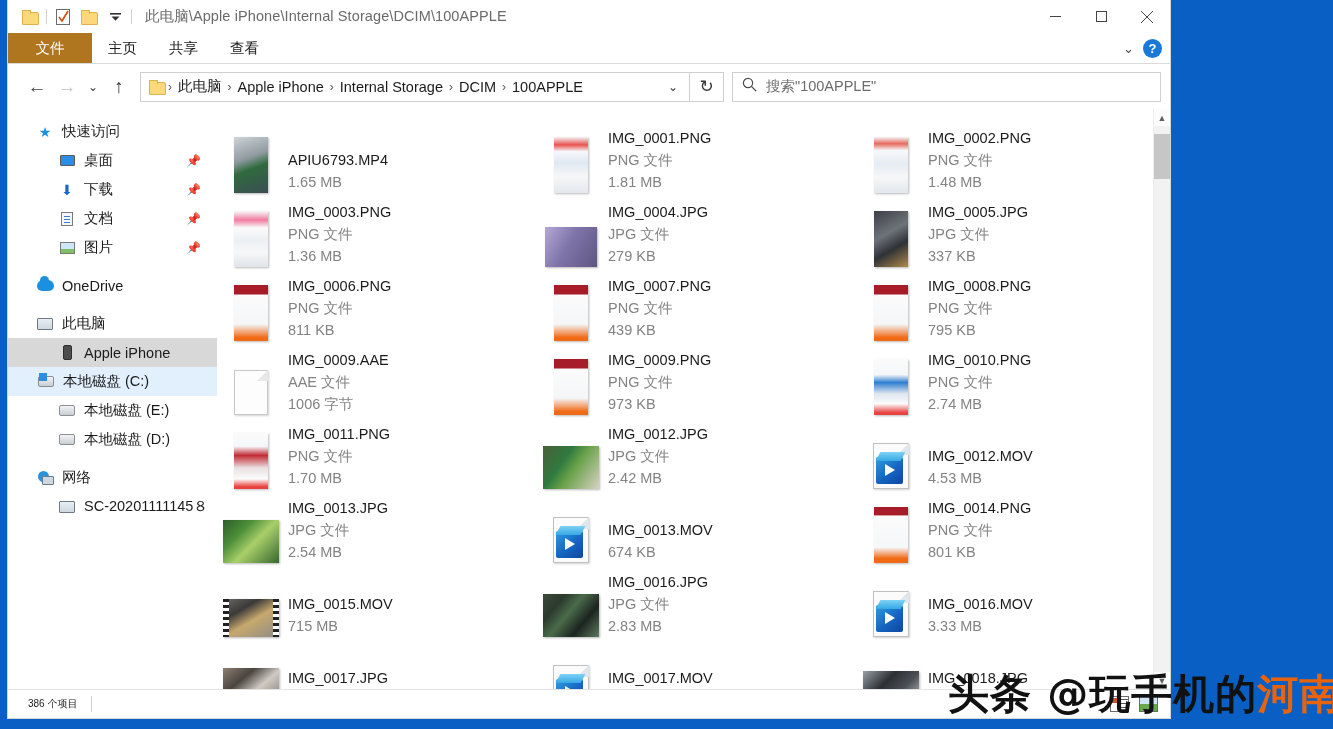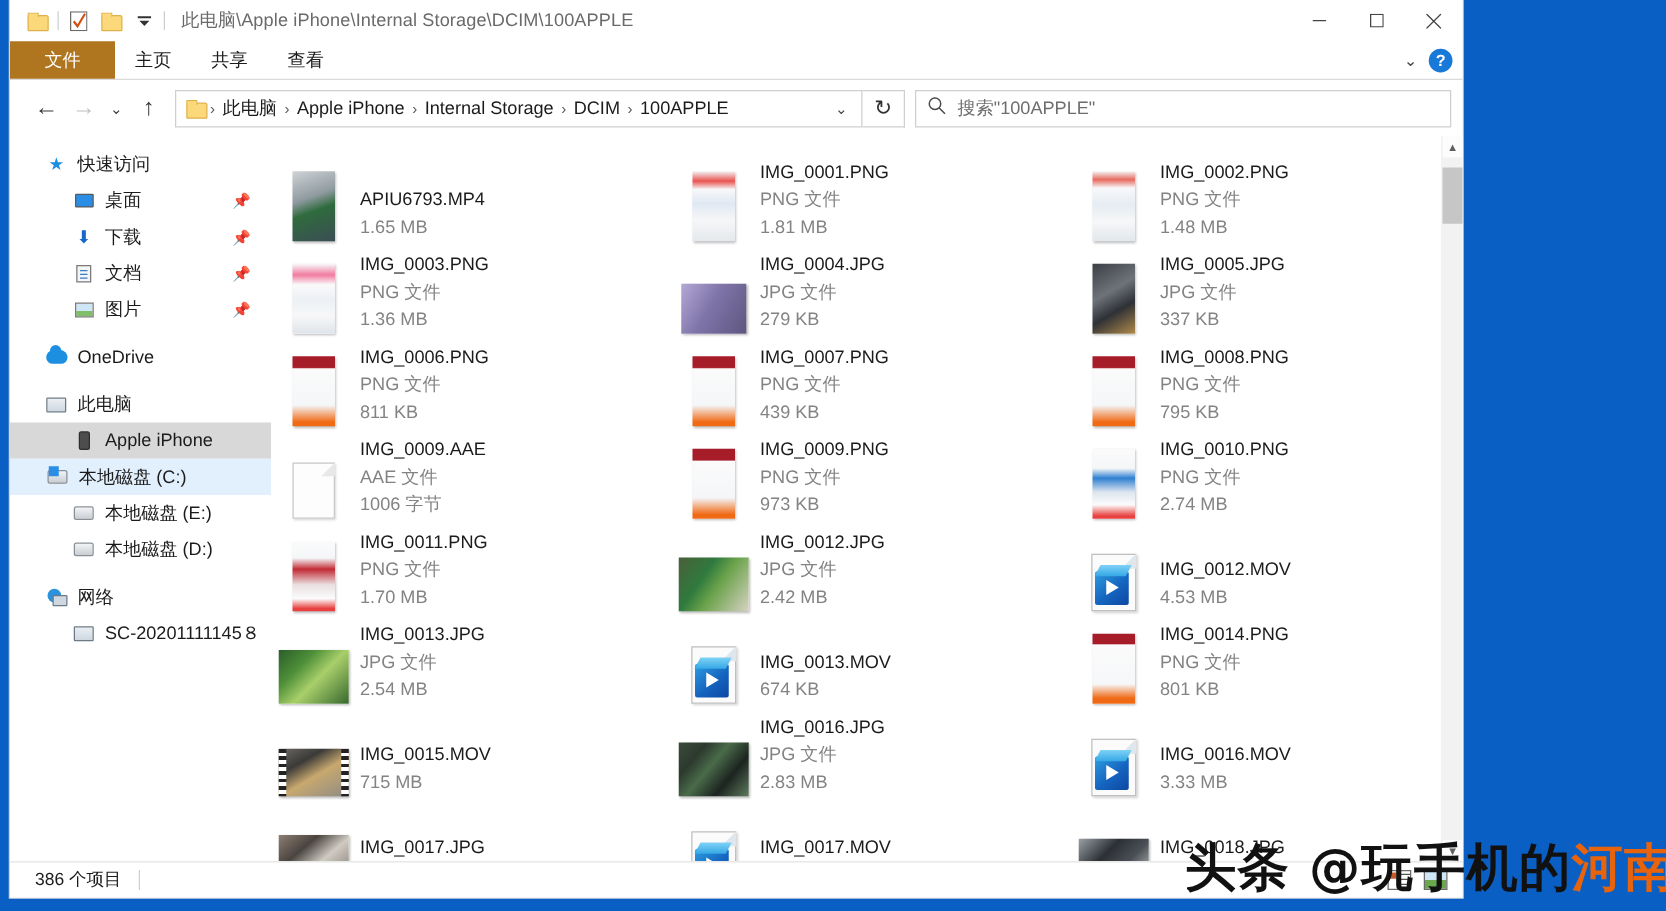--- a/index.html
+++ b/index.html
@@ -223,21 +223,21 @@
   }
   .vs-arrow { height: 17px; width: 17px; display: flex; align-items: center; justify-content: center; color: #606060; font-size: 9px; }
   .vs-track { flex: 1 1 auto; width: 17px; background: #f2f2f2; position: relative; }
   .vs-thumb { position: absolute; left: 0; top: 8px; width: 17px; height: 45px; background: #c6c6c6; }
 
   
   .statusbar {
     height: 29px; flex: 0 0 29px; display: flex; align-items: center;
     border-top: 1px solid #e3e3e3; background: #fff; position: relative;
   }
-  .status-text { font-size: 14px; color: #1b1b1b; padding-left: 20px; }
+  .status-text { font-size: 10px; color: #1b1b1b; padding-left: 20px; }
   .status-div { width: 1px; height: 16px; background: #d0d0d0; margin-left: 14px; }
   .view-btns { position: absolute; right: 12px; display: flex; align-items: center; gap: 10px; }
   .vb { width: 19px; height: 16px; position: relative; }
   .vb.details { border: 1px solid #6b6b6b; }
   .vb.details:before { content:""; position:absolute; left:1px; top:1px; width:5px; height:5px; background:#c85a2a; }
   .vb.details:after { content:""; position:absolute; left:8px; top:2px; width:9px; height:1px; background:#555; box-shadow: 0 4px 0 #555, 0 8px 0 #555; }
   .vb.thumbs { background: linear-gradient(#cfe6f7 50%, #6aa84f 50%); border: 1px solid #6b6b6b; }
 
   
   .watermark {

